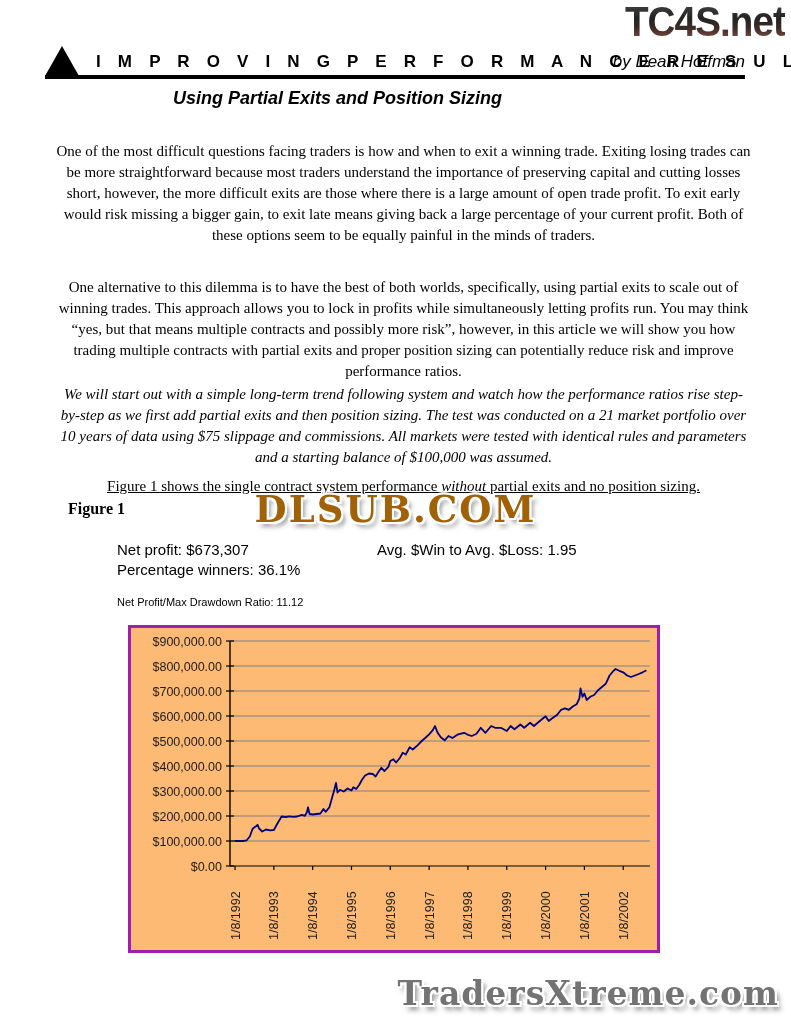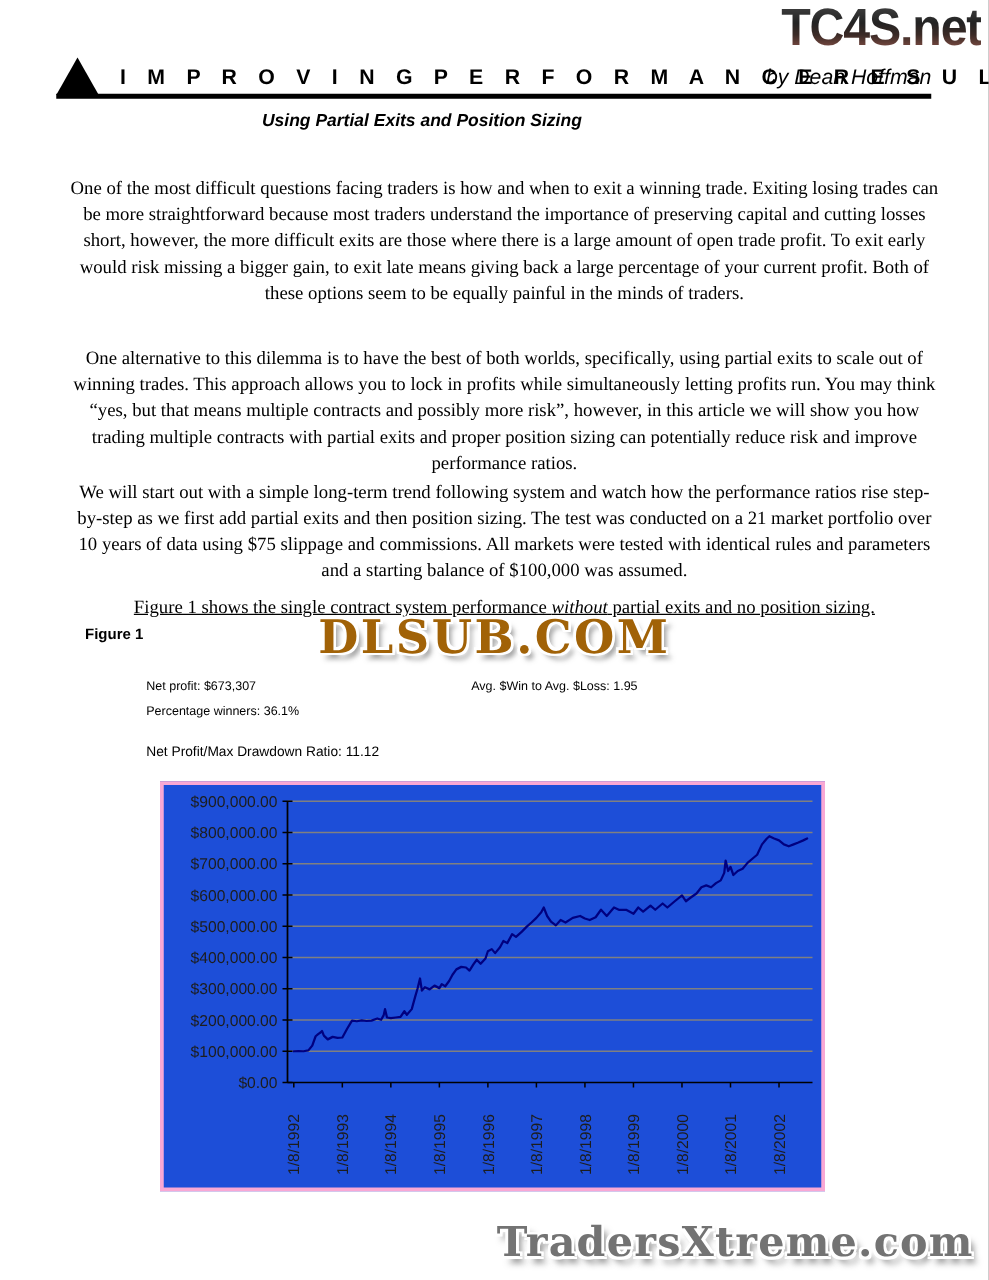--- a/index.html
+++ b/index.html
@@ -12,43 +12,43 @@
     background:linear-gradient(180deg,#4d4d4d 0%,#232323 42%,#3a2a26 62%,#7d4c43 85%,#a06a5c 100%);
     -webkit-background-clip:text;background-clip:text;-webkit-text-fill-color:transparent;color:#3a2a26;}
   .hdr-triangle{position:absolute;left:45px;top:46px;width:0;height:0;
     border-left:17px solid transparent;border-right:17px solid transparent;border-bottom:30px solid #000;}
   .hdr-title{position:absolute;left:96px;top:52px;font-family:"Liberation Sans",sans-serif;
     font-weight:bold;font-size:17px;letter-spacing:4.2px;word-spacing:4px;white-space:nowrap;}
   .hdr-byline{position:absolute;right:46px;top:52px;font-family:"Liberation Sans",sans-serif;
     font-style:italic;font-size:17px;white-space:nowrap;}
   .hdr-rule{position:absolute;left:45px;top:75px;width:700px;height:4px;background:#000;}
   .subtitle{position:absolute;left:0;top:88px;width:675px;text-align:center;
-    font-family:"Liberation Sans",sans-serif;font-weight:bold;font-style:italic;font-size:14px;}
+    font-family:"Liberation Sans",sans-serif;font-weight:bold;font-style:italic;font-size:18px;}
 
   
   .para{position:absolute;left:55px;width:697px;font-size:15px;line-height:20.9px;text-align:center;}
-  .p1{top:126px;} .p2{top:262px;} .p3{top:369px;} .p4{top:461px;text-decoration:underline;}
+  .p1{top:126px;} .p2{top:262px;} .p3{top:369px;font-style:italic;} .p4{top:461px;text-decoration:underline;}
   .ital{font-style:italic;}
 
   
-  .figure-label{position:absolute;left:68px;top:500px;font-family:Liberation Sans, sans-serif;
-    font-weight:bold;font-size:12px;}
+  .figure-label{position:absolute;left:68px;top:500px;font-family:Liberation Serif, serif;
+    font-weight:bold;font-size:16px;}
   .dlsub{position:absolute;left:50%;top:487px;transform:translateX(-50%);
     font-family:"DejaVu Serif",serif;font-weight:bold;font-size:37px;letter-spacing:2px;white-space:nowrap;
     color:#a16207;
     text-shadow:-2px -2px 0 #fff,2px -2px 0 #fff,-2px 2px 0 #fff,2px 2px 0 #fff,
                 -2px 0 0 #fff,2px 0 0 #fff,0 -2px 0 #fff,0 2px 0 #fff,
                 4px 5px 4px rgba(90,90,90,.55);}
-  .stats{position:absolute;font-family:"Liberation Sans",sans-serif;font-size:10px;line-height:20px;}
+  .stats{position:absolute;font-family:"Liberation Sans",sans-serif;font-size:15px;line-height:20px;}
   .stats-left{left:117px;top:540px;} .stats-right{left:377px;top:540px;}
   .ratio-line{position:absolute;left:117px;top:596px;font-family:"Liberation Sans",sans-serif;font-size:11px;}
 
   
   .chart-box{position:absolute;left:128px;top:625px;width:526px;height:322px;
-    border:3px solid #f9a8d4;background:#1d4ed8;}
+    border:3px solid #a21caf;background:#fdba74;}
   .chart-box svg{display:block;}
   .tick{font-family:"Liberation Sans",sans-serif;font-size:12.5px;fill:#1d1d1d;}
 
   
   .tx-footer{position:absolute;right:12px;top:974px;font-family:"DejaVu Serif",serif;
     font-weight:bold;font-size:33px;white-space:nowrap;color:#737373;letter-spacing:1px;
     text-shadow:-2px -2px 0 #fff,2px -2px 0 #fff,-2px 2px 0 #fff,2px 2px 0 #fff,
                 -2px 0 0 #fff,2px 0 0 #fff,0 -2px 0 #fff,0 2px 0 #fff,
                 4px 5px 5px rgba(70,70,70,.6);}
 </style>

